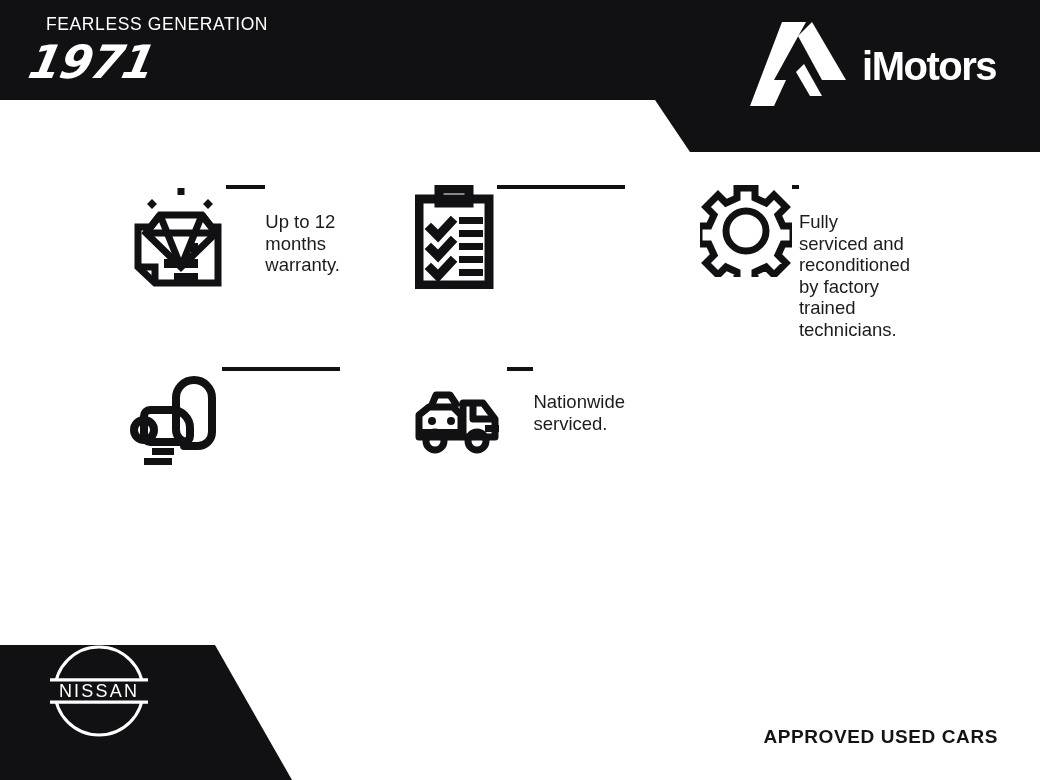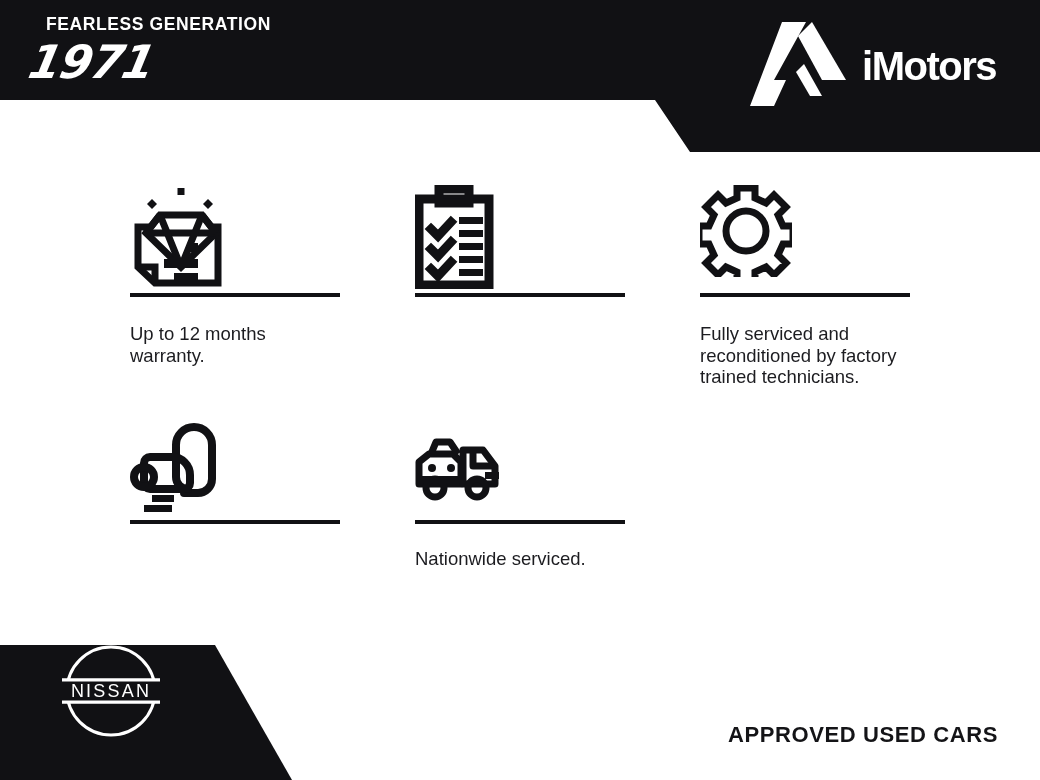--- a/index.html
+++ b/index.html
@@ -28,21 +28,21 @@
   }
   #brand-left {
     position: absolute;
     top: 16px;
     left: 30px;
     width: 330px;
   }
   #fearless-line {
     color: #ffffff;
     font-size: 17.5px;
-    font-weight: bold;
+    font-weight: normal;
     letter-spacing: 0.6px;
     line-height: 1;
     margin-left: 16px;
   }
   #year-wrap {
     margin-top: 5px;
     height: 46px;
     position: relative;
   }
   #year-text {
@@ -82,21 +82,21 @@
     width: 800px;
   }
   .feature-row {
     display: flex;
     width: 800px;
   }
   .feature-cell {
     width: 210px;
     margin-right: 75px;
     display: flex;
-    flex-direction: column;
+    flex-direction: row;
   }
   .feature-cell:last-child { margin-right: 0; }
   .feature-cell.empty { visibility: hidden; }
 
   .icon-box {
     height: 108px;
     display: flex;
     align-items: flex-start;
     justify-content: flex-start;
   }
@@ -123,28 +123,28 @@
     position: absolute;
     left: 0;
     bottom: 0;
     width: 292px;
     height: 135px;
     background: #111114;
     clip-path: polygon(0 0, 215px 0, 292px 135px, 0 135px);
   }
   #nissan-logo {
     position: absolute;
-    left: 58px;
+    left: 46px;
     bottom: 32px;
   }
   #approved-used-cars {
     position: absolute;
     right: 42px;
     bottom: 32px;
-    font-size: 22px;
+    font-size: 19px;
     font-weight: bold;
     letter-spacing: 0.6px;
     color: #141417;
   }
 </style>
 </head>
 <body>
 
 <div id="header-bar"></div>
 

